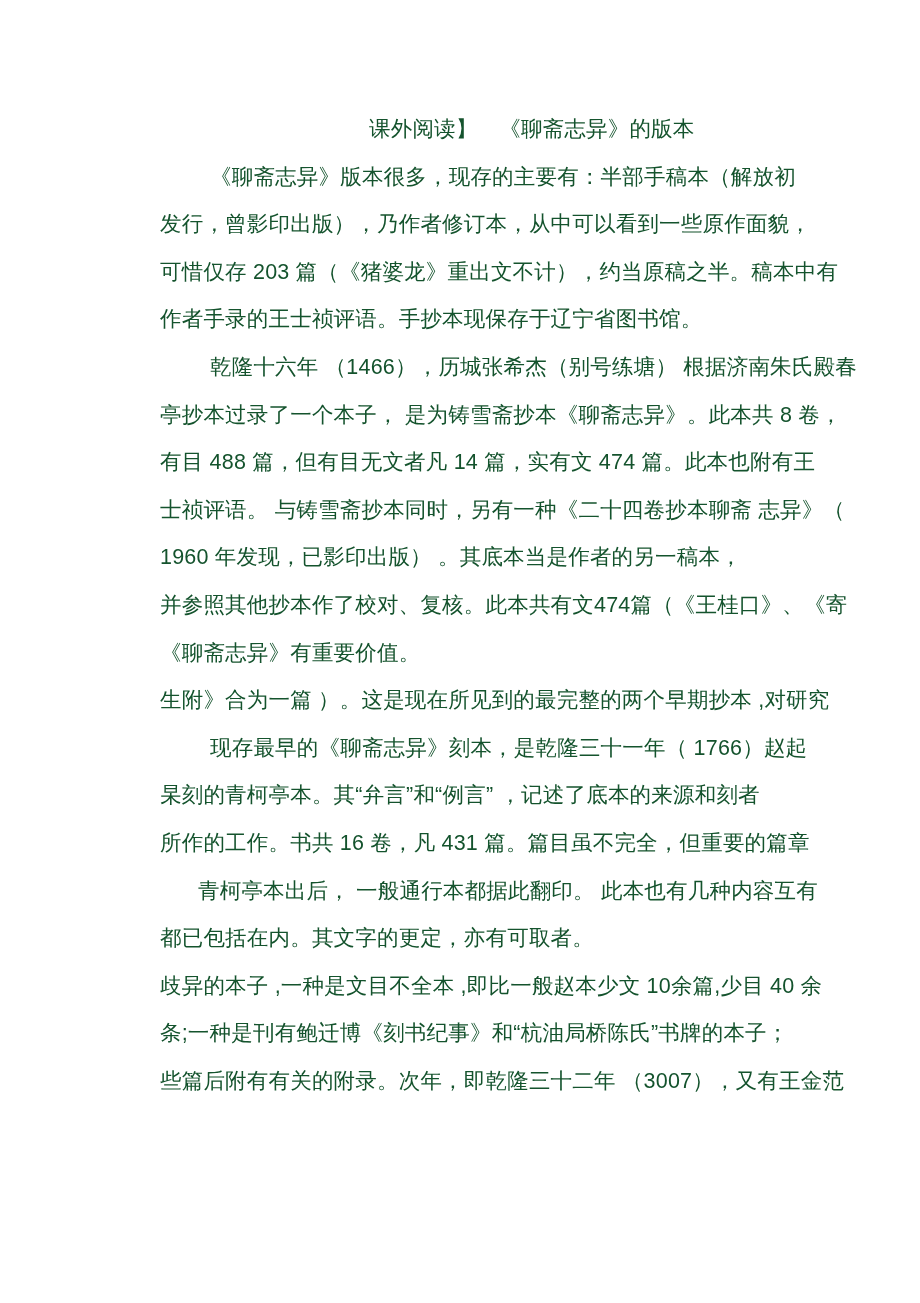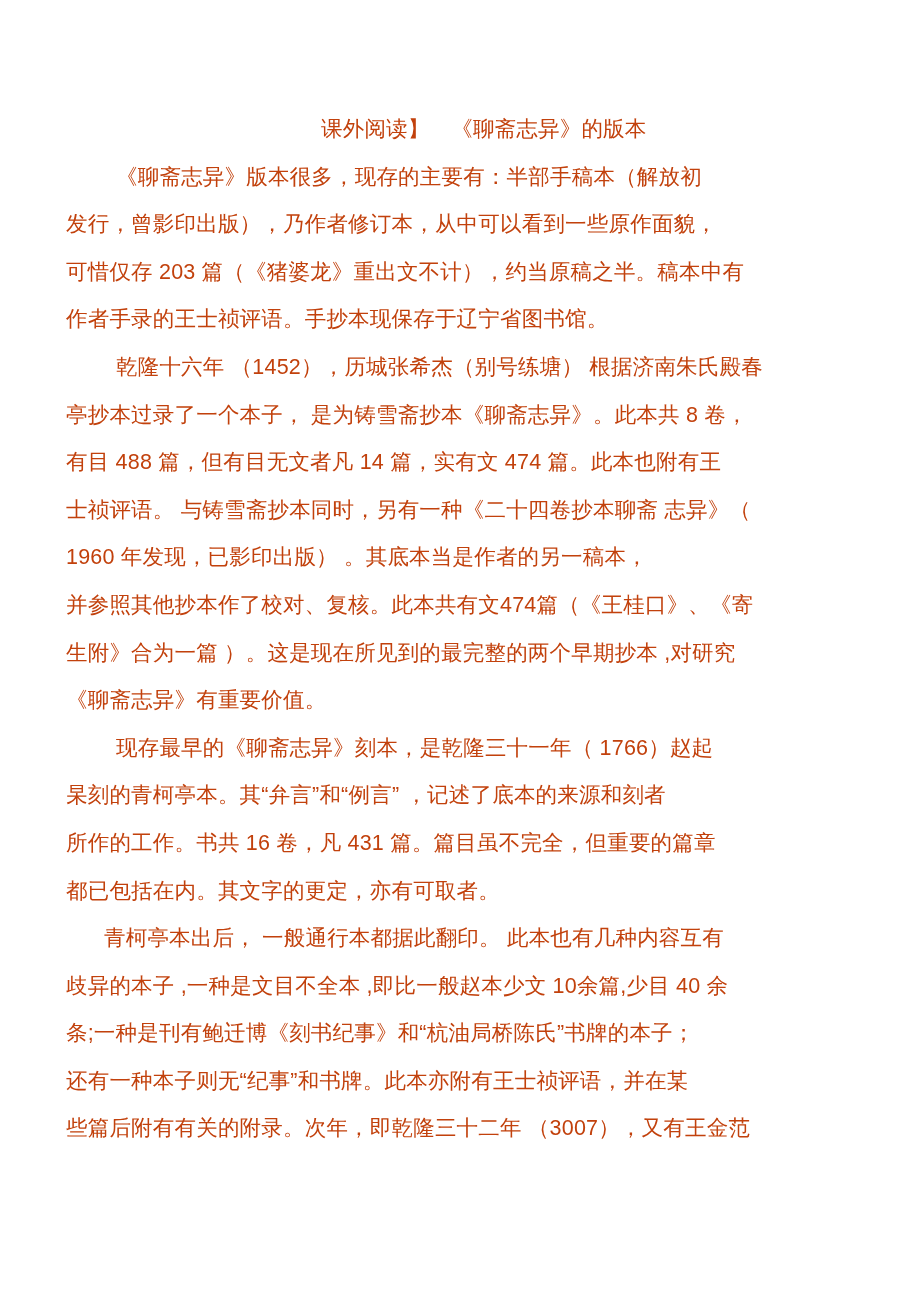--- a/index.html
+++ b/index.html
@@ -9,25 +9,26 @@
   }
   .page {
     position: relative;
     width: 920px;
     height: 1303px;
     background: #ffffff;
     box-sizing: border-box;
     padding-top: 106px;
     overflow: hidden;
     font-family: "Liberation Sans", "DejaVu Sans", sans-serif;
-    color: #c2410c;
+    color: #14532d;
+    padding-left: 48px;
   }
   .line {
     display: block;
-    margin-left: 66px;
+    margin-left: 112px;
     width: 690px;
     height: 47.6px;
     line-height: 47.6px;
     font-size: 21.5px;
     white-space: pre;
     letter-spacing: 0.2px;
   }
   .title-line {
     margin-left: 0;
     padding-left: 321px;
@@ -41,33 +42,32 @@
 
 <div class="page">
 
   <div class="line title-line">课外阅读】　《聊斋志异》的版本</div>
 
   <div class="line ind-50">《聊斋志异》版本很多，现存的主要有：半部手稿本（解放初</div>
   <div class="line">发行，曾影印出版），乃作者修订本，从中可以看到一些原作面貌，</div>
   <div class="line">可惜仅存 203 篇（《猪婆龙》重出文不计），约当原稿之半。稿本中有</div>
   <div class="line">作者手录的王士祯评语。手抄本现保存于辽宁省图书馆。</div>
 
-  <div class="line ind-50">乾隆十六年 （1452），历城张希杰（别号练塘） 根据济南朱氏殿春</div>
+  <div class="line ind-50">乾隆十六年 （1466），历城张希杰（别号练塘） 根据济南朱氏殿春</div>
   <div class="line">亭抄本过录了一个本子， 是为铸雪斋抄本《聊斋志异》。此本共 8 卷，</div>
   <div class="line">有目 488 篇，但有目无文者凡 14 篇，实有文 474 篇。此本也附有王</div>
   <div class="line">士祯评语。 与铸雪斋抄本同时，另有一种《二十四卷抄本聊斋 志异》（</div>
   <div class="line">1960 年发现，已影印出版） 。其底本当是作者的另一稿本，</div>
   <div class="line">并参照其他抄本作了校对、复核。此本共有文474篇（《王桂口》、《寄</div>
+  <div class="line">《聊斋志异》有重要价值。</div>
   <div class="line">生附》合为一篇 ）。这是现在所见到的最完整的两个早期抄本 ,对研究</div>
-  <div class="line">《聊斋志异》有重要价值。</div>
 
   <div class="line ind-50">现存最早的《聊斋志异》刻本，是乾隆三十一年（ 1766）赵起</div>
   <div class="line">杲刻的青柯亭本。其“弁言”和“例言” ，记述了底本的来源和刻者</div>
   <div class="line">所作的工作。书共 16 卷，凡 431 篇。篇目虽不完全，但重要的篇章</div>
+  <div class="line ind-38">青柯亭本出后， 一般通行本都据此翻印。 此本也有几种内容互有</div>
+
   <div class="line">都已包括在内。其文字的更定，亦有可取者。</div>
-
-  <div class="line ind-38">青柯亭本出后， 一般通行本都据此翻印。 此本也有几种内容互有</div>
   <div class="line">歧异的本子 ,一种是文目不全本 ,即比一般赵本少文 10余篇,少目 40 余</div>
   <div class="line">条;一种是刊有鲍迁博《刻书纪事》和“杭油局桥陈氏”书牌的本子；</div>
-  <div class="line">还有一种本子则无“纪事”和书牌。此本亦附有王士祯评语，并在某</div>
   <div class="line">些篇后附有有关的附录。次年，即乾隆三十二年 （3007），又有王金范</div>
 
 </div>
 
 </body></html>

